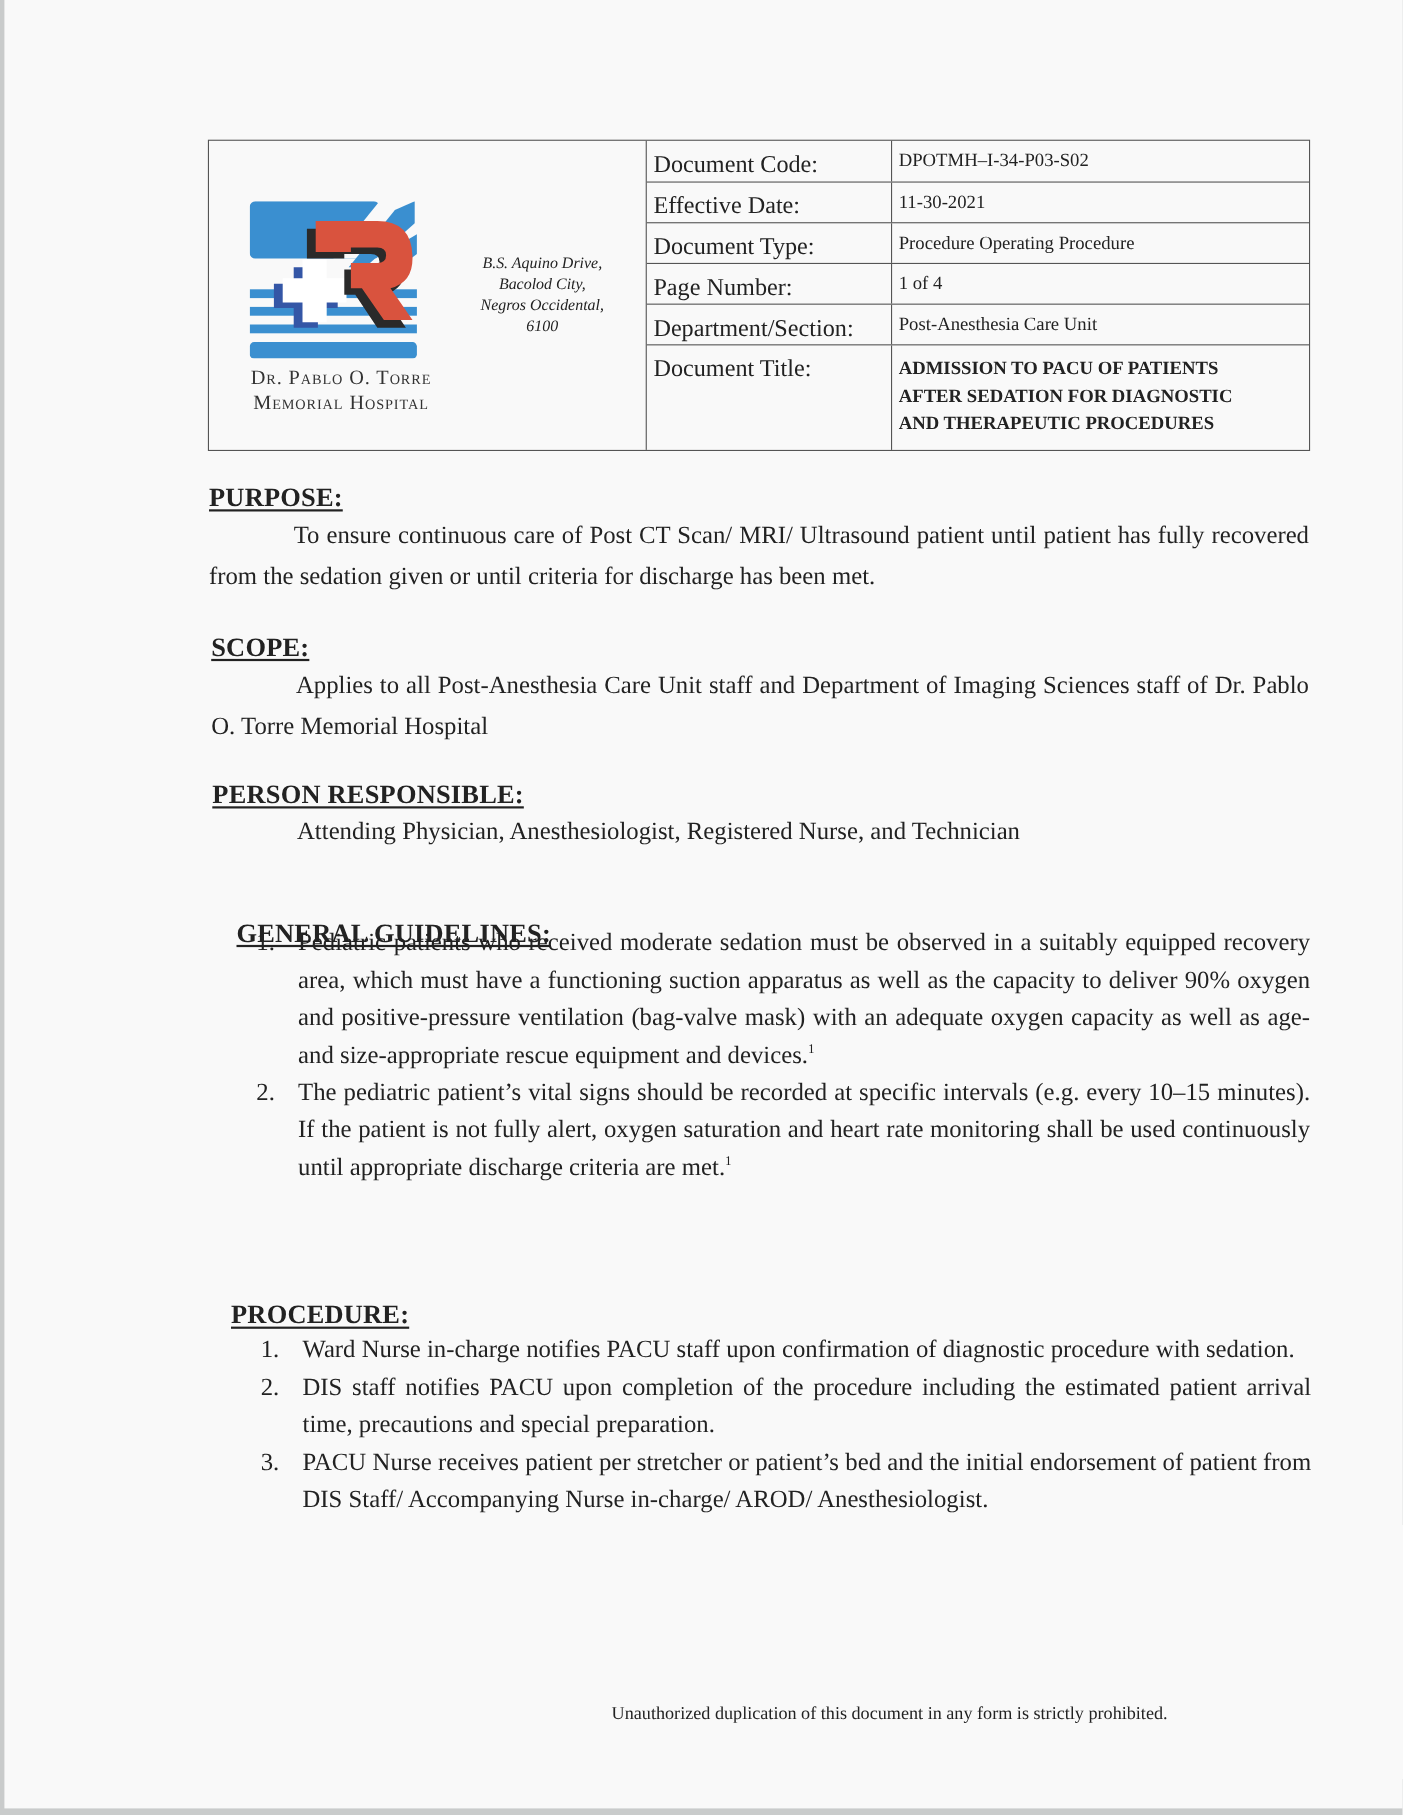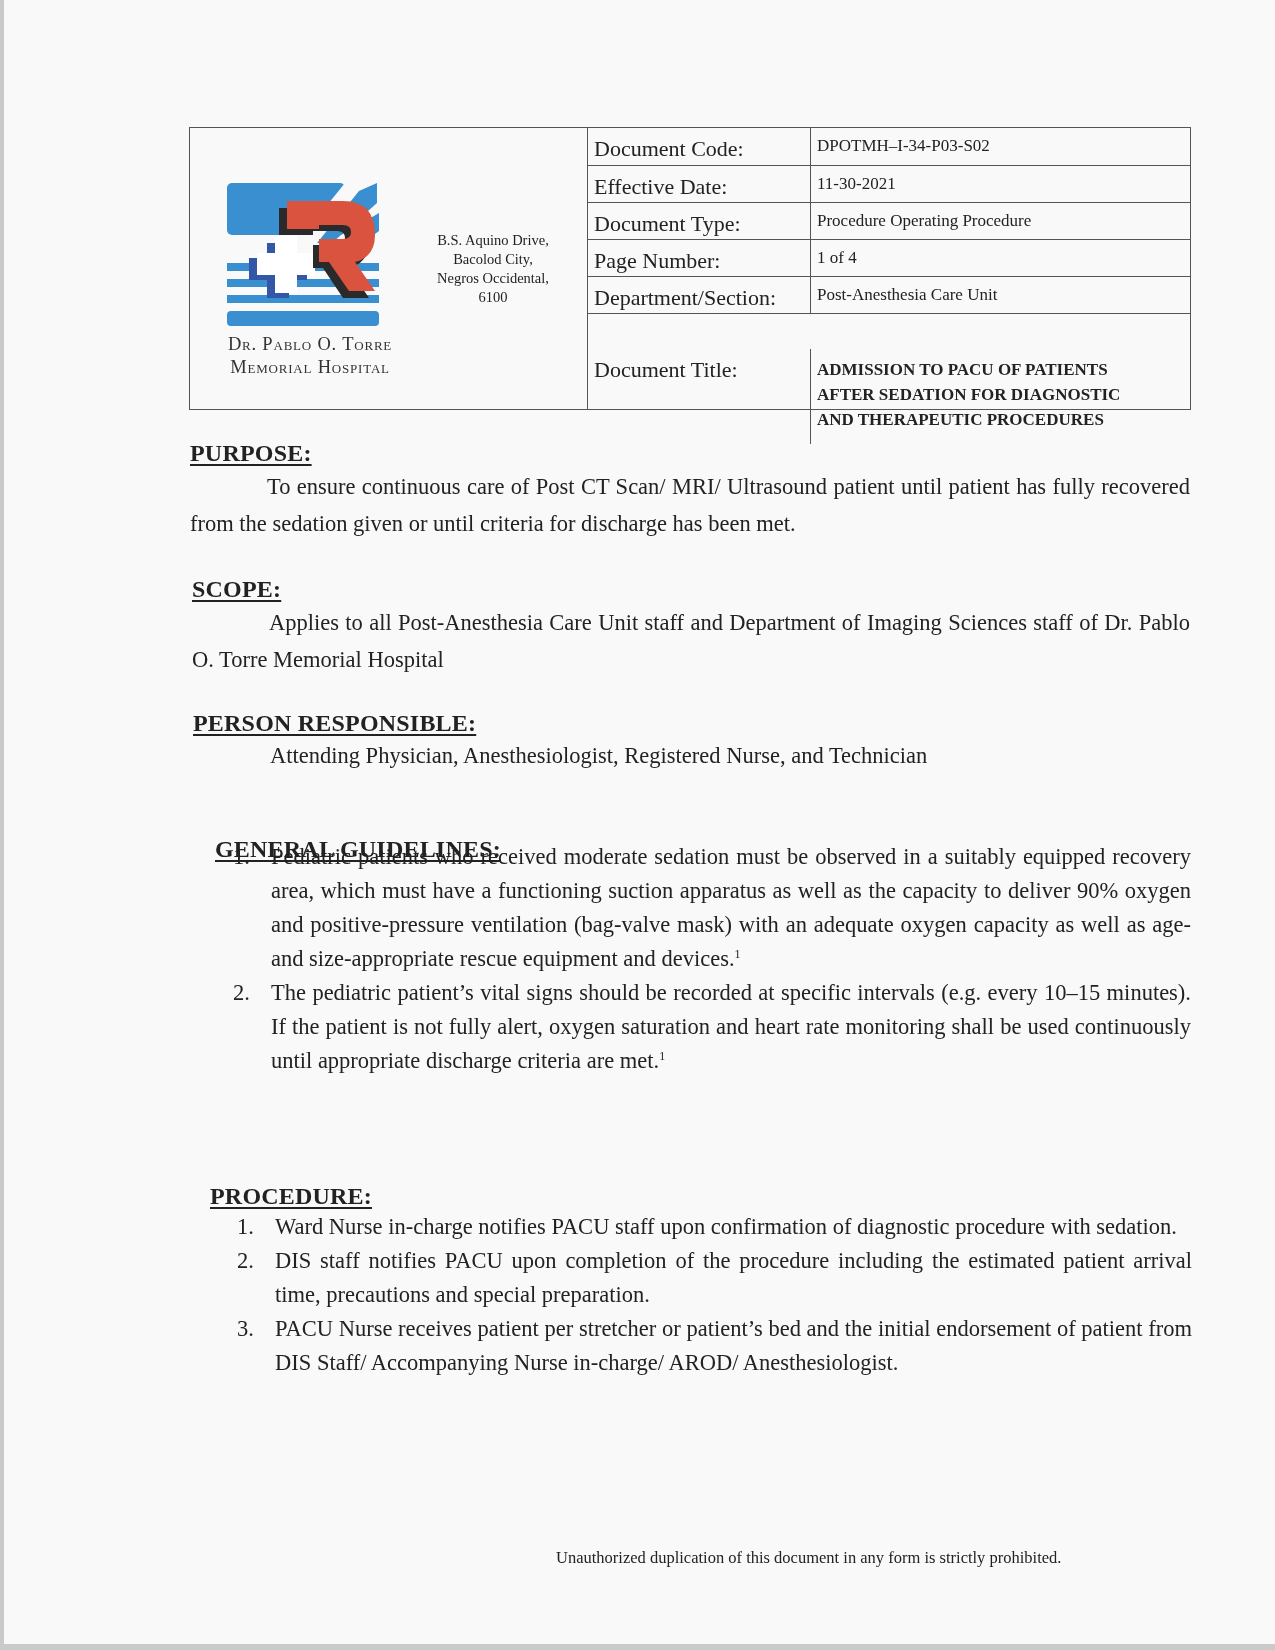--- a/index.html
+++ b/index.html
@@ -2,21 +2,21 @@
 <html><head>
 <meta charset="utf-8">
 <style>
   html,body{margin:0;padding:0;}
   body{width:1275px;height:1650px;background:#c9cbcb;position:relative;overflow:hidden;font-family:"Liberation Serif","DejaVu Serif",serif;color:#222;}
   .page{position:absolute;left:4px;top:0;width:1271px;height:1644px;background:#f9f9f9;}
   .hdr-table{position:absolute;left:185px;top:127px;width:1002px;height:283px;border:1.5px solid #555;box-sizing:border-box;}
   .logo-cell{position:absolute;left:0;top:0;width:398px;height:100%;border-right:1.5px solid #555;box-sizing:border-box;}
   .logo{position:absolute;left:37px;top:55px;width:155px;height:143px;}
   .hosp-name{position:absolute;left:10px;top:205px;width:220px;text-align:center;font-size:18.5px;letter-spacing:0.8px;line-height:23px;color:#333;font-variant:small-caps;}
-  .address{position:absolute;left:228px;top:103px;width:150px;text-align:center;font-size:14.5px;line-height:19px;color:#222;}
+  .address{position:absolute;left:228px;top:103px;width:150px;text-align:center;font-size:14.5px;line-height:19px;color:#222;font-style:italic;}
   .meta{position:absolute;left:398px;top:0;right:0;bottom:0;}
   .row{position:absolute;left:0;right:0;border-bottom:1.2px solid #555;box-sizing:border-box;}
   .row .lbl{position:absolute;left:0;top:0;width:223px;height:100%;border-right:1.2px solid #555;box-sizing:border-box;padding:8px 0 0 6px;font-size:22px;}
   .row .val{position:absolute;left:223px;top:0;right:0;height:100%;padding:8px 0 0 6px;font-size:17px;}
   .row.last{border-bottom:none;}
   .title-val{font-weight:bold;font-size:17px;line-height:25px;}
   h2{position:absolute;margin:0;font-size:24px;font-weight:bold;text-decoration:underline;text-underline-offset:3px;letter-spacing:0.2px;}
   .para{position:absolute;font-size:22.5px;line-height:37px;text-align:justify;}
   .indent{text-indent:77px;}
   ol{position:absolute;margin:0;padding:0;list-style:none;font-size:22.5px;line-height:34px;}
@@ -72,21 +72,21 @@
         <div class="val">Procedure Operating Procedure</div>
       </div>
       <div class="row" style="top:112px;height:37px;">
         <div class="lbl">Page Number:</div>
         <div class="val">1 of 4</div>
       </div>
       <div class="row" style="top:149px;height:37px;">
         <div class="lbl">Department/Section:</div>
         <div class="val">Post-Anesthesia Care Unit</div>
       </div>
-      <div class="row last" style="top:186px;height:95px;margin-top:35px;">
+      <div class="row last" style="top:186px;height:95px;">
         <div class="lbl">Document Title:</div>
         <div class="val title-val">
           <div>ADMISSION TO PACU OF PATIENTS</div>
           <div>AFTER SEDATION FOR DIAGNOSTIC</div>
           <div>AND THERAPEUTIC PROCEDURES</div>
         </div>
       </div>
     </div>
   </div>
 

